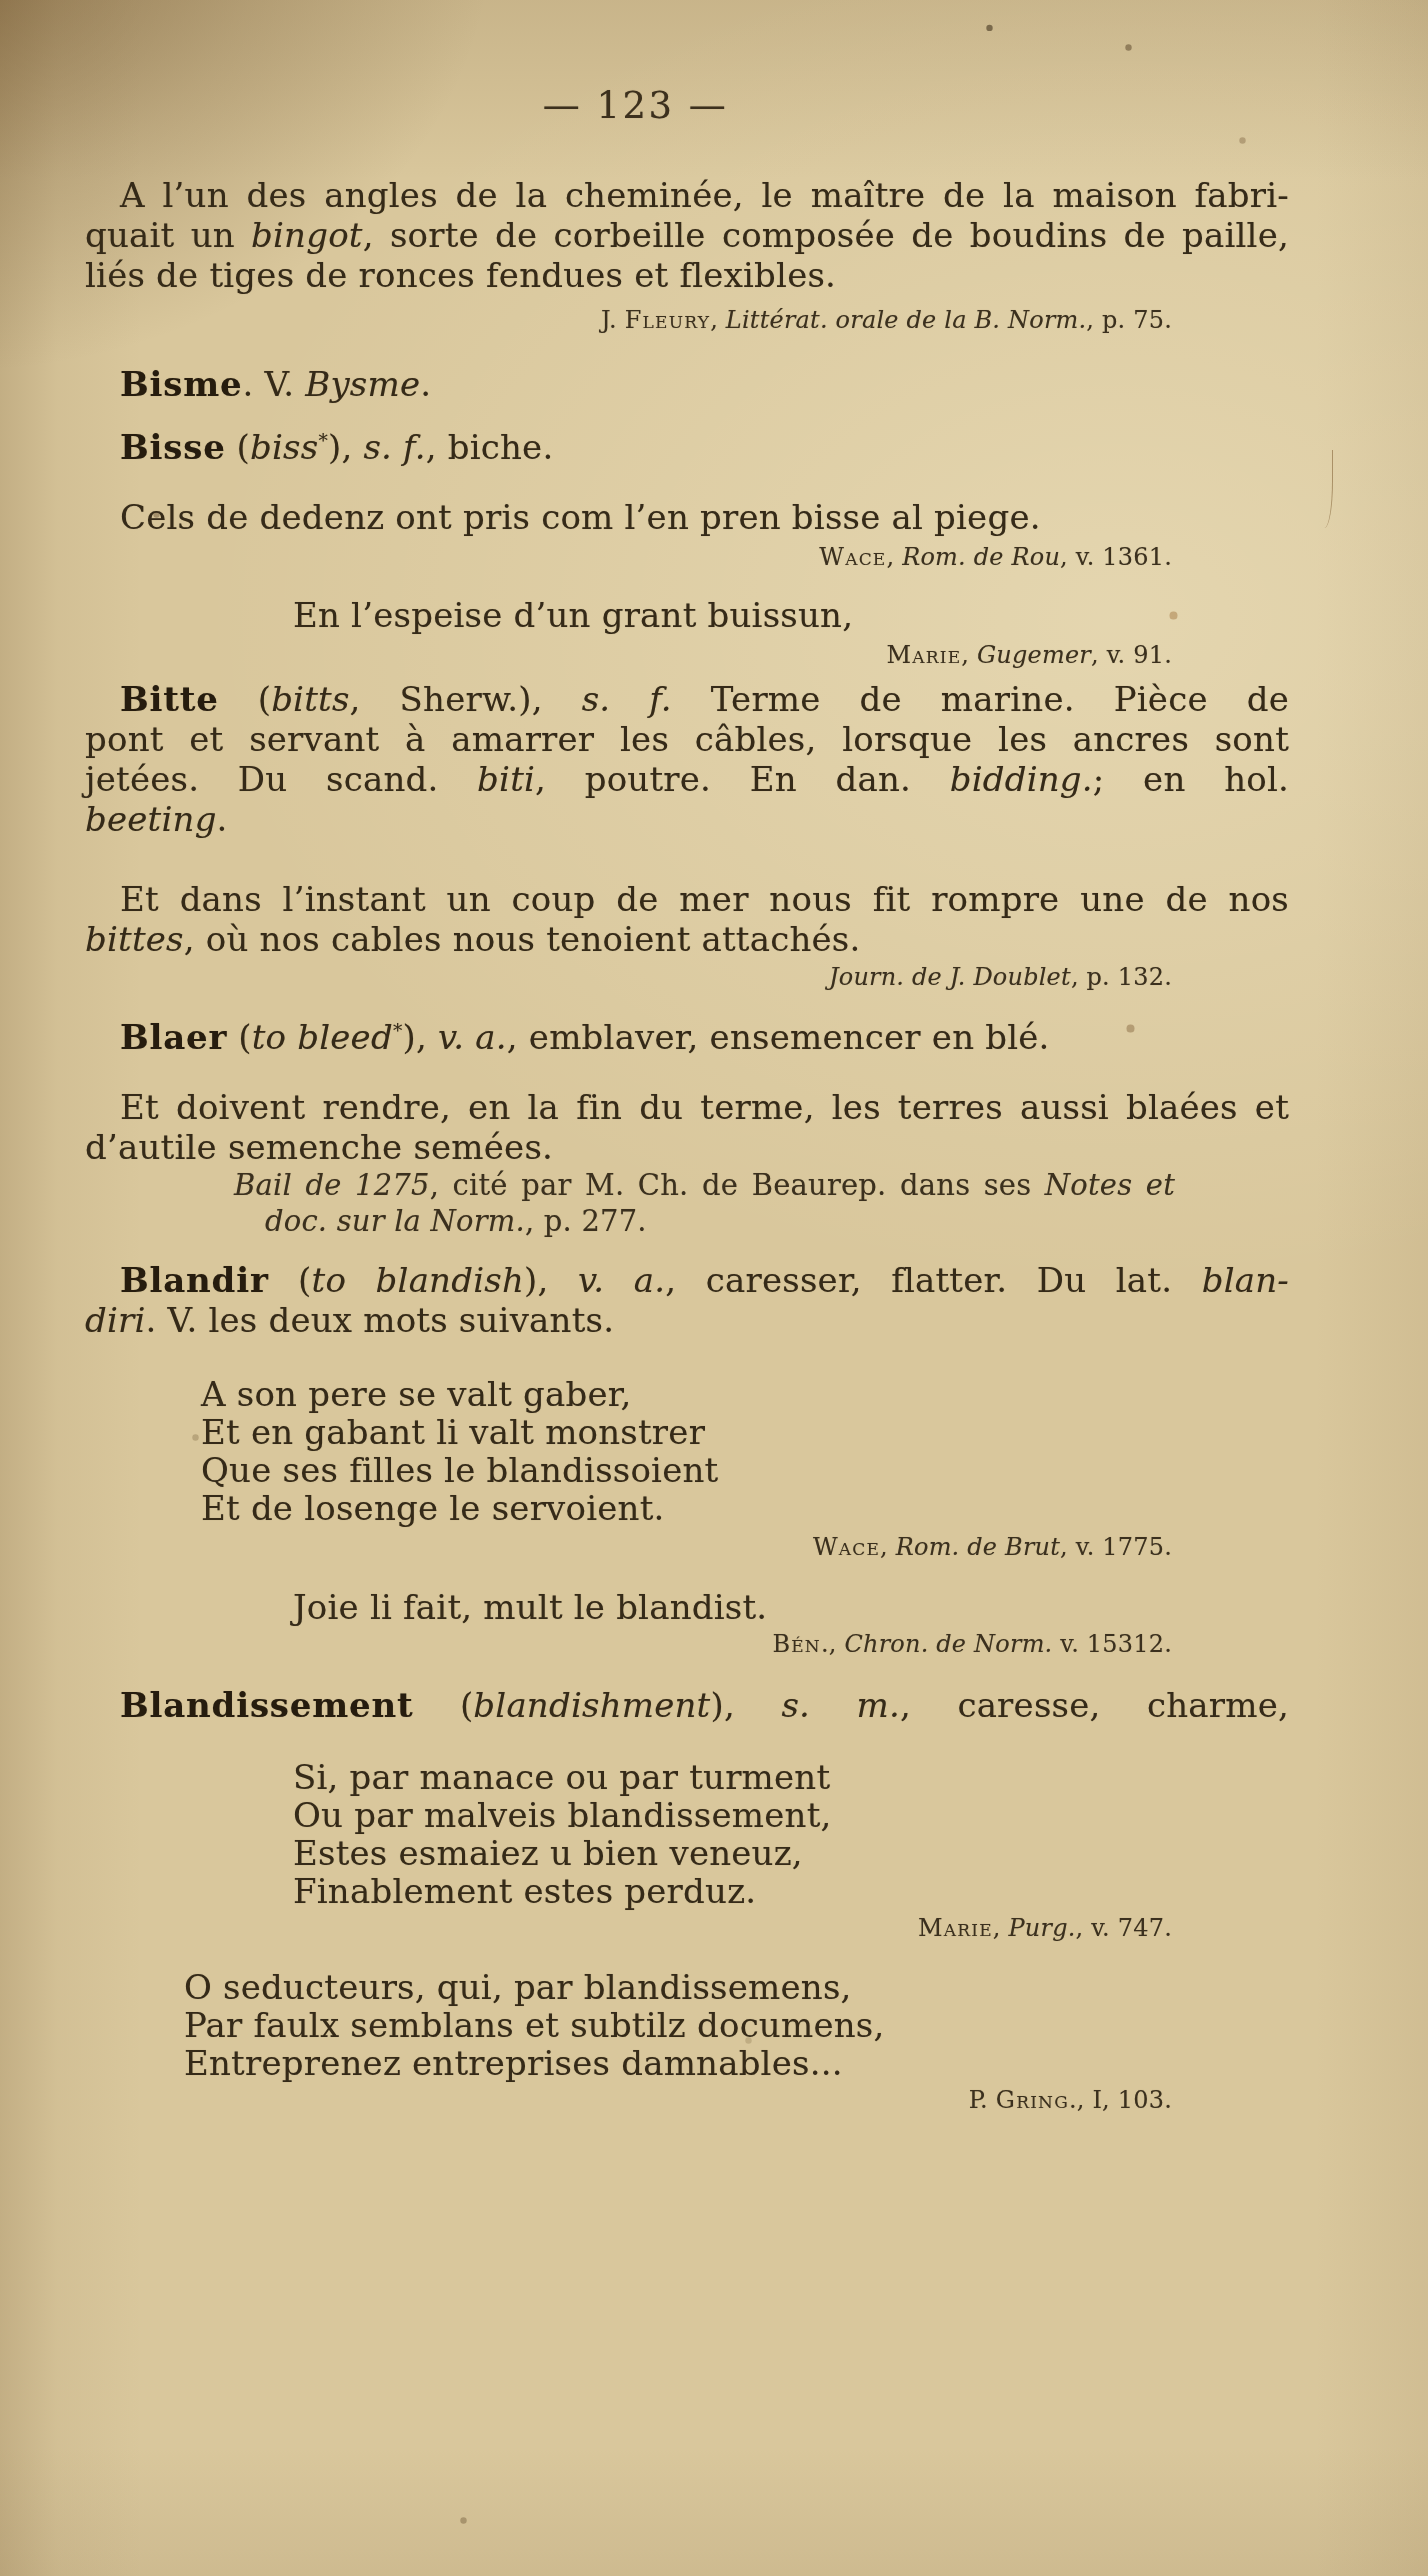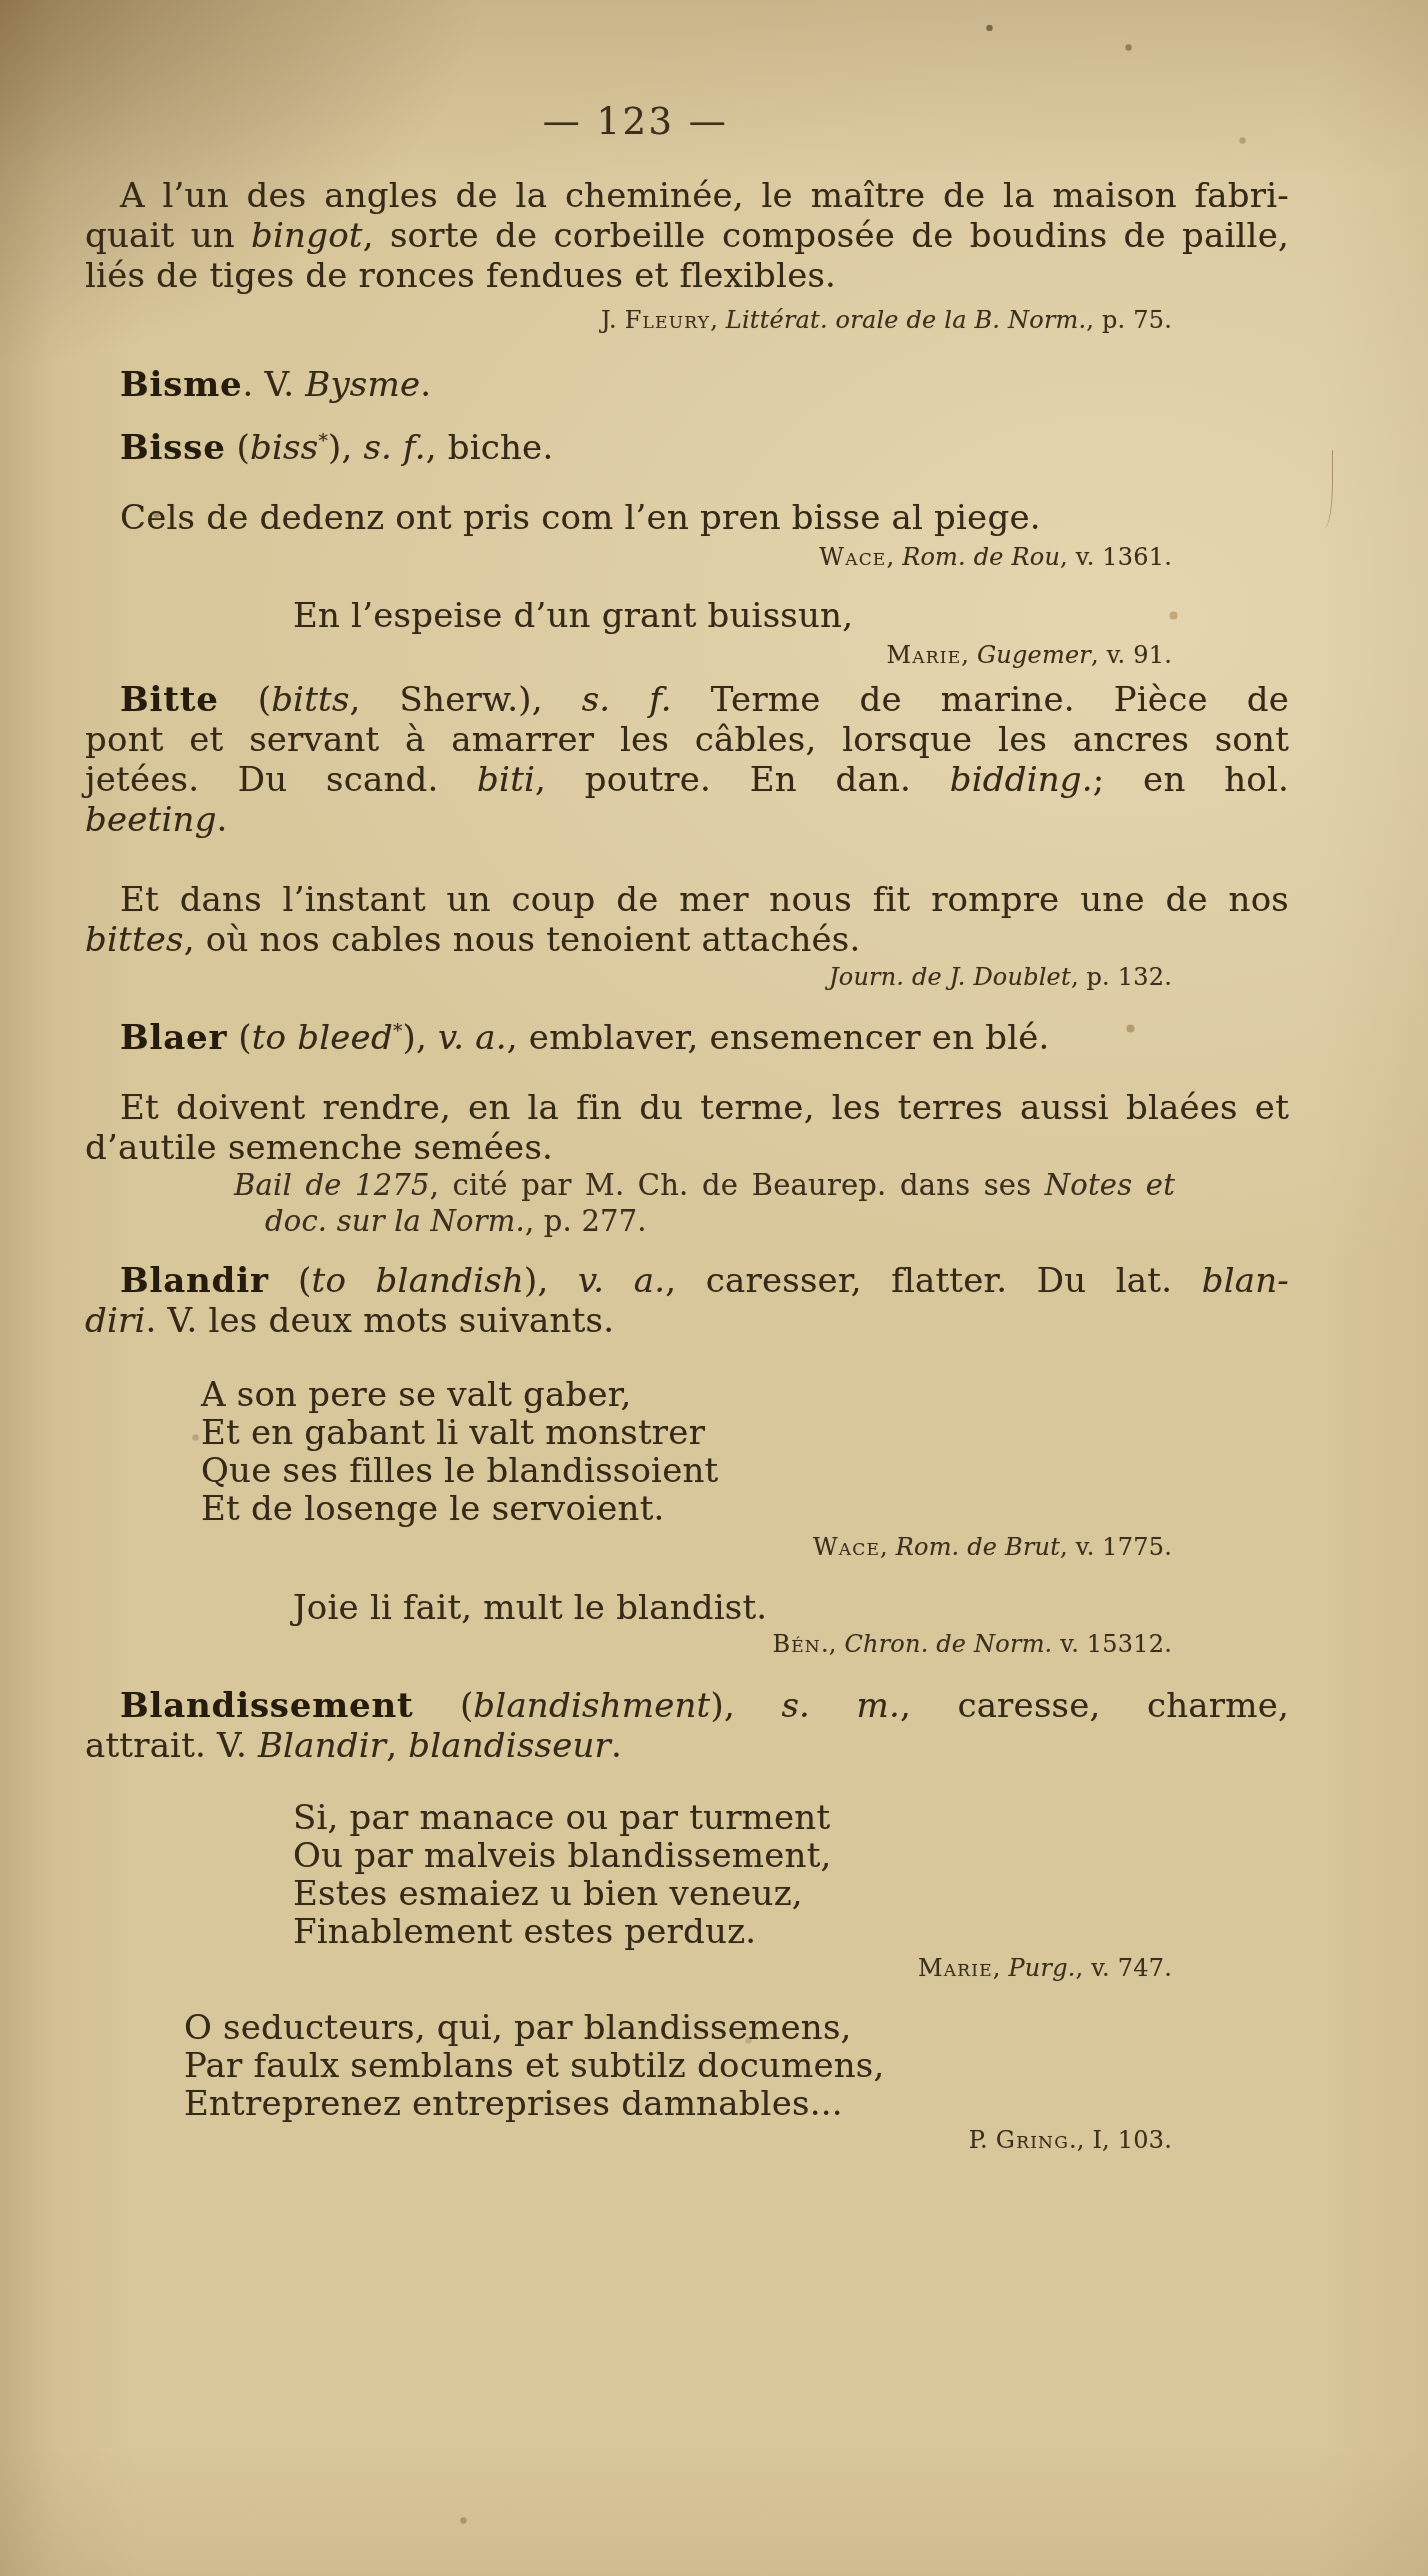--- a/index.html
+++ b/index.html
@@ -36,21 +36,21 @@
       747px 2039px 0 1.7px rgba(120,95,55,0.25),
       462px 2519px 0 1.7px rgba(90,65,35,0.35);
   }
   .fiber {
     position: absolute; left: 1319px; top: 450px; width: 13.2px; height: 78px;
     border-right: 1.7px solid rgba(125,92,50,0.55);
     border-radius: 0 0 60% 0; pointer-events: none;
   }
 
   .page-number {
-    position: absolute; top: 100px; left: 429px; width: 413px;
+    position: absolute; top: 84px; left: 429px; width: 413px;
     text-align: center; font-size: 37px; letter-spacing: 2.5px;
     color: #3c301d; text-shadow: 0 0 0.8px rgba(47,35,18,0.35);
   }
 
   .content {
     position: absolute; left: 85px; top: 0; width: 1204px;
     font-size: 34px; line-height: 40px;
     text-shadow: 0 0 0.8px rgba(47,35,18,0.30);
     letter-spacing: 0.2px;
   }
@@ -146,21 +146,20 @@
         <div class="line"><span class="s-sc">Wace</span><span>, </span><span class="s-i">Rom. de Brut</span><span>, v. 1775.</span></div>
       </div>
       <div class="block verse" style="margin-top: 23px; margin-left: 208px;">
         <div class="line"><span>Joie li fait, mult le blandist.</span></div>
       </div>
       <div class="block cite" style="margin-top: 0px;">
         <div class="line"><span class="s-sc">Bén</span><span>., </span><span class="s-i">Chron. de Norm.</span><span> v. 15312.</span></div>
       </div>
       <div class="block prose" style="margin-top: 23px;">
         <div class="line j ind"><span class="s-b">Blandissement</span><span> (</span><span class="s-i">blandishment</span><span>), </span><span class="s-i">s. m.</span><span>, caresse, charme,</span></div>
-        <div class="line"><span>attrait. V. </span><span class="s-i">Blandir</span><span>, </span><span class="s-i">blandisseur</span><span>.</span></div>
       </div>
       <div class="block verse" style="margin-top: 33px; margin-left: 208px;">
         <div class="line"><span>Si, par manace ou par turment</span></div>
         <div class="line"><span>Ou par malveis blandissement,</span></div>
         <div class="line"><span>Estes esmaiez u bien veneuz,</span></div>
         <div class="line"><span>Finablement estes perduz.</span></div>
       </div>
       <div class="block cite" style="margin-top: 0px;">
         <div class="line"><span class="s-sc">Marie</span><span>, </span><span class="s-i">Purg.</span><span>, v. 747.</span></div>
       </div>

